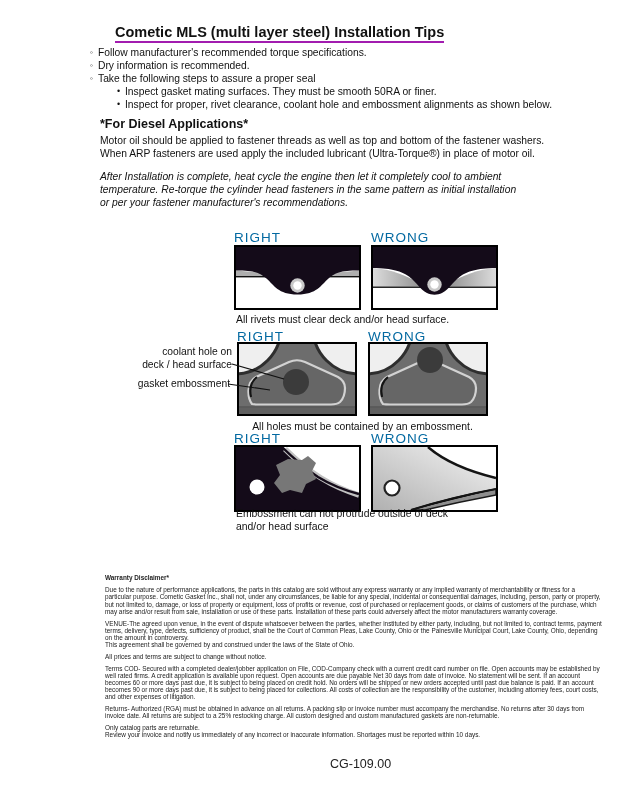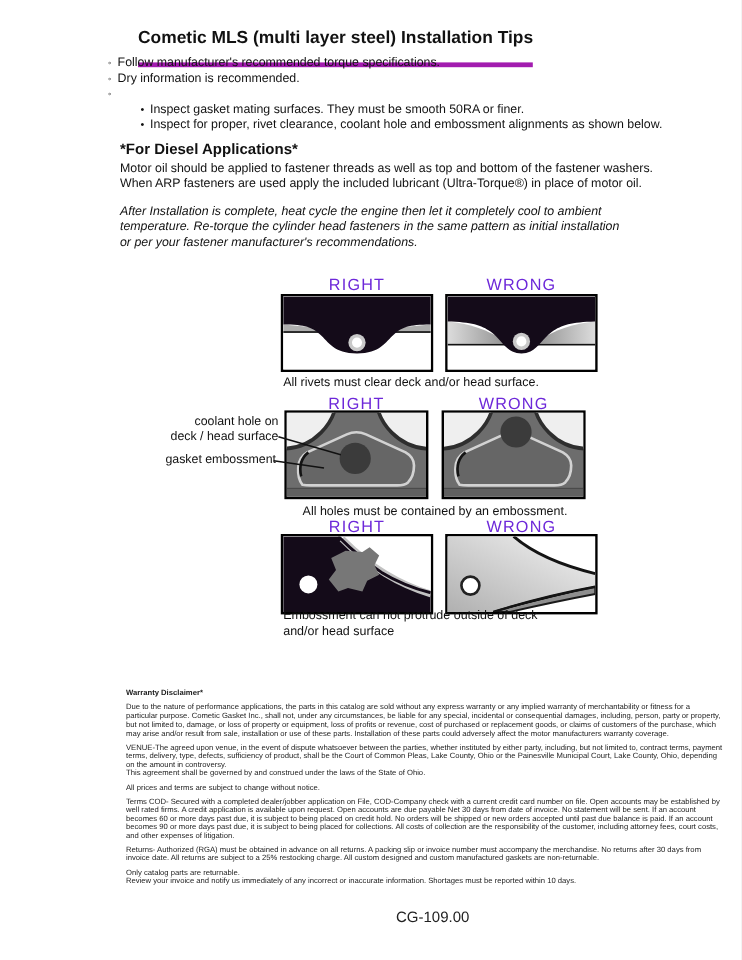--- a/index.html
+++ b/index.html
@@ -3,33 +3,33 @@
 <meta charset="utf-8">
 <style>
   html,body{margin:0;padding:0;background:#e8e8e8;}
   .page{
     position:relative;width:618px;height:800px;background:#ffffff;
     font-family:"Liberation Sans", sans-serif;color:#111;overflow:hidden;
     margin:0 auto;
   }
   .title{
     position:absolute;left:115px;top:24px;font-size:14.5px;font-weight:700;
-    border-bottom:4px solid #a21caf;padding-bottom:12px;white-space:nowrap;
+    border-bottom:2px solid #a21caf;padding-bottom:1px;white-space:nowrap;
   }
   .bullets{position:absolute;left:90px;top:46px;width:470px;font-size:10.3px;line-height:13.1px;}
   .b-row{display:flex;}
   .b-row .marker{width:8px;flex:0 0 8px;font-size:8px;line-height:13.1px;}
   .sub{margin-left:27px;}
   .sub .marker{font-size:9px;}
   .diesel-heading{position:absolute;left:100px;top:117px;font-size:12.5px;font-weight:700;}
   .para{position:absolute;font-size:10.3px;line-height:13px;width:460px;left:100px;}
   .p1{top:134px;}
   .p2{top:170px;font-style:italic;}
   .note{position:absolute;left:100px;top:212px;font-size:10.3px;}
-  .dg-label{position:absolute;font-size:13.5px;letter-spacing:1px;color:#6d28d9;text-align:center;}
+  .dg-label{position:absolute;font-size:13.5px;letter-spacing:1px;color:#0369a1;text-align:left;}
   .panel{position:absolute;border:2px solid #000;background:#fff;}
   .panel svg{display:block;}
   .caption{position:absolute;font-size:10.4px;line-height:13px;color:#111;}
   .ann{position:absolute;font-size:10.3px;line-height:13px;text-align:right;}
   .leader{position:absolute;pointer-events:none;}
   .legal{position:absolute;left:105px;top:574px;width:497px;font-size:6.4px;line-height:7.2px;color:#222;}
   .legal .lg-h{font-weight:700;margin:0 0 5px 0;}
   .legal p{margin:0 0 4.5px 0;}
   .legal .tight{margin:0;}
   .page-number{position:absolute;left:330px;top:757px;width:120px;text-align:left;font-size:12.5px;color:#222;}
@@ -45,20 +45,21 @@
     <div class="b-row">
       <span class="marker">◦</span>
       <span>Follow manufacturer's recommended torque specifications.</span>
     </div>
     <div class="b-row">
       <span class="marker">◦</span>
       <span>Dry information is recommended.</span>
     </div>
     <div class="b-row">
       <span class="marker">◦</span>
+      <span>Take the following steps to assure a proper seal</span>
     </div>
     <div class="b-row sub">
       <span class="marker">•</span>
       <span>Inspect gasket mating surfaces.  They must be smooth 50RA or finer.</span>
     </div>
     <div class="b-row sub">
       <span class="marker">•</span>
       <span>Inspect for proper, rivet clearance, coolant hole and embossment alignments as shown below.</span>
     </div>
   </div>

